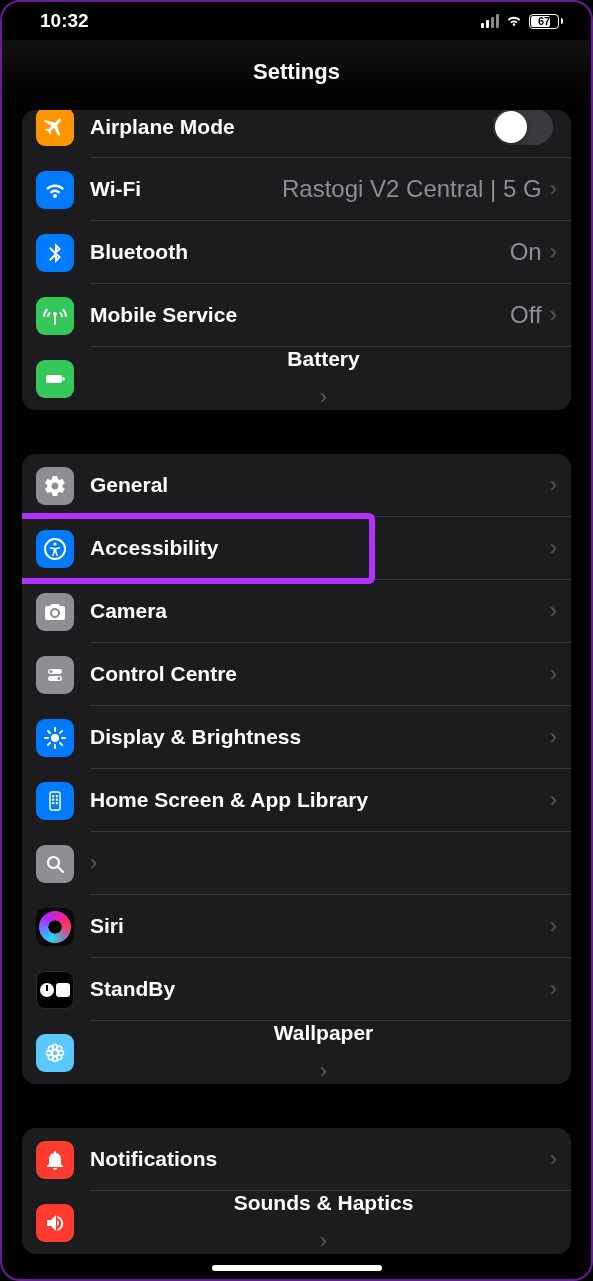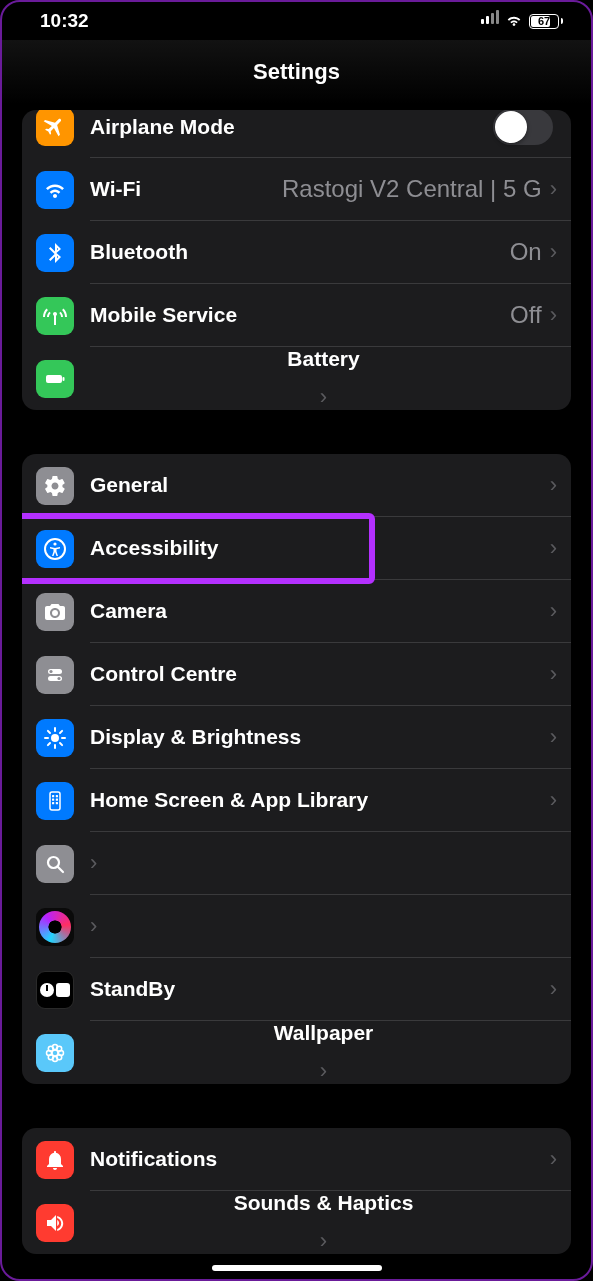--- a/index.html
+++ b/index.html
@@ -16,21 +16,21 @@
   }
   .status-bar {
     height: 38px;
     display: flex;
     justify-content: space-between;
     align-items: center;
     padding: 0 28px 0 38px;
     font-size: 19px;
     font-weight: 600;
   }
-  .status-right { display:flex; gap:6px; }
+  .status-right { display:flex; align-items:center; gap:6px; }
   .signal-bars { display:flex; align-items:flex-end; gap:2px; height:14px;}
   .signal-bars span { width:3px; background:#888; border-radius:1px;}
   .signal-bars span:nth-child(1){height:5px;background:#fff;}
   .signal-bars span:nth-child(2){height:8px;background:#fff;}
   .signal-bars span:nth-child(3){height:11px;}
   .signal-bars span:nth-child(4){height:14px;}
   .wifi-status svg { width:18px;height:14px;}
   .battery { display:flex; align-items:center; gap:2px;}
   .battery-body { width:30px;height:15px;border:1.5px solid #fff;border-radius:4px;position:relative;display:flex;align-items:center;justify-content:center;font-size:11px;font-weight:600;color:#000;}
   .battery-fill { position:absolute;left:1px;top:1px;bottom:1px;width:67%;background:#fff;border-radius:2px;}
@@ -329,20 +329,21 @@
       </div>
       <div class="row-inner">
         <div class="chev">›</div>
       </div>
     </div>
     <div class="row">
       <div class="icon-tile c-black">
         <div class="siri-inner"></div>
       </div>
       <div class="row-inner">
+        <div class="label">Siri</div>
         <div class="chev">›</div>
       </div>
     </div>
     <div class="row">
       <div class="icon-tile standby-tile">
         <div class="standby-inner">
             <div class="clock"></div>
             <div class="cal"></div>
           </div>
       </div>

